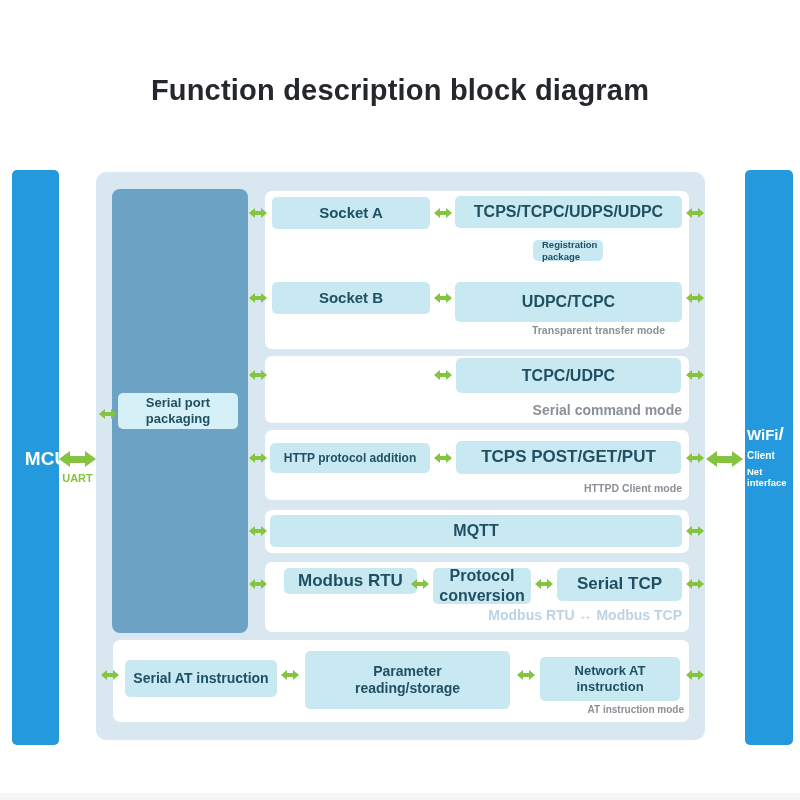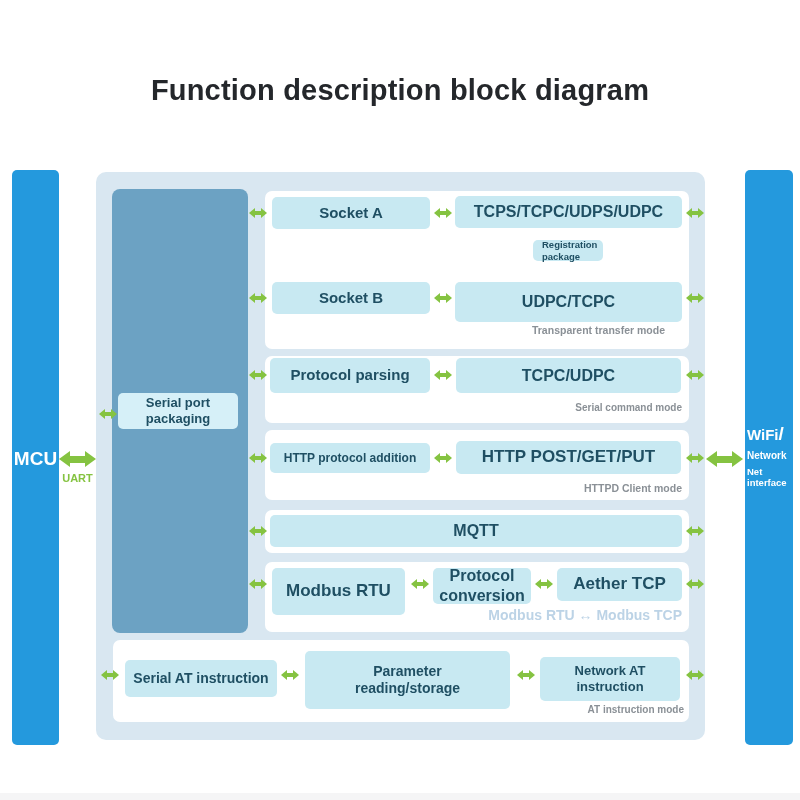--- a/index.html
+++ b/index.html
@@ -34,21 +34,21 @@
   .arr::after{right:0;border-top:5px solid transparent;border-bottom:5px solid transparent;
               border-left:6px solid var(--green);}
   .arr i{position:absolute;left:5px;right:5px;top:3px;bottom:3px;background:var(--green);}
   .arr-b{width:37px;height:17px;}
   .arr-b::before,.arr-b::after{content:"";position:absolute;top:0;}
   .arr-b::before{left:0;border-top:8.5px solid transparent;border-bottom:8.5px solid transparent;
                  border-right:11px solid var(--green);}
   .arr-b::after{right:0;border-top:8.5px solid transparent;border-bottom:8.5px solid transparent;
                 border-left:11px solid var(--green);}
   .arr-b i{position:absolute;left:9px;right:9px;top:5px;bottom:5px;background:var(--green);}
-  #mcu-label{left:12px;top:448px;width:47px;text-align:center;color:#fff;font-weight:700;font-size:19px;}
+  #mcu-label{left:12px;top:448px;width:47px;text-align:center;color:#fff;font-weight:700;font-size:19px;padding-left:11px;}
   #uart-label{left:59px;top:472px;width:37px;text-align:center;color:var(--green);font-weight:700;font-size:11px;}
   #wifi-text{left:747px;top:424px;width:46px;color:#fff;font-weight:700;line-height:1.1;}
   #wifi-line1{font-size:15px;}
   #wifi-line1 .slash{font-size:19px;font-weight:700;}
   #wifi-line2{font-size:10px;margin-top:5px;}
   #wifi-line3{font-size:9.5px;margin-top:6px;line-height:1.15;}
   #bottom-strip{left:0;top:793px;width:800px;height:7px;background:#F5F5F6;}
 </style>
 </head>
 <body>
@@ -60,21 +60,21 @@
   <div class="abs vbar" style="left:12px;top:170px;width:47px;height:575px;"></div>
   <div class="abs" id="mcu-label">MCU</div>
   <span class="abs arr-b" style="left:59px;top:451px;">
       <i></i>
     </span>
   <div class="abs" id="uart-label">UART</div>
 
   <div class="abs vbar" style="left:745px;top:170px;width:48px;height:575px;"></div>
   <div class="abs" id="wifi-text">
     <div id="wifi-line1"><span>WiFi</span><span class="slash">/</span></div>
-    <div id="wifi-line2">Network</div>
+    <div id="wifi-line2">Client</div>
     <div id="wifi-line3" class="ml">Net
 interface</div>
   </div>
   <span class="abs arr-b" style="left:706px;top:451px;">
       <i></i>
     </span>
 
   <div class="abs" style="left:96px;top:172px;width:609px;height:568px;background:var(--panel);border-radius:10px;"></div>
 
   <div class="abs" style="left:112px;top:189px;width:136px;height:444px;background:var(--block-dark);border-radius:8px;"></div>
@@ -110,67 +110,66 @@
   <div class="abs box" style="left:455px;top:282px;width:227px;height:40px;font-size:16px;">UDPC/TCPC</div>
   <span class="abs arr" style="left:686px;top:293px;">
       <i></i>
     </span>
   <div class="abs caption" style="right:135px;top:324px;font-size:10.5px;">Transparent transfer mode</div>
 
   <div class="abs sect" style="left:265px;top:356px;width:424px;height:67px;"></div>
   <span class="abs arr" style="left:249px;top:370px;">
       <i></i>
     </span>
-  <div class="abs box" style="left:270px;top:358px;width:160px;height:35px;font-size:15px;">Protocol parsing</div>
   <span class="abs arr" style="left:434px;top:370px;">
       <i></i>
     </span>
   <div class="abs box" style="left:456px;top:358px;width:225px;height:35px;font-size:16px;">TCPC/UDPC</div>
   <span class="abs arr" style="left:686px;top:370px;">
       <i></i>
     </span>
-  <div class="abs caption" style="right:118px;top:402px;font-size:10px;">Serial command mode</div>
+  <div class="abs caption" style="right:118px;top:402px;font-size:14px;">Serial command mode</div>
 
   <div class="abs sect" style="left:265px;top:430px;width:424px;height:70px;"></div>
   <span class="abs arr" style="left:249px;top:453px;">
       <i></i>
     </span>
   <div class="abs box" style="left:270px;top:443px;width:160px;height:30px;font-size:12px;">HTTP protocol addition</div>
   <span class="abs arr" style="left:434px;top:453px;">
       <i></i>
     </span>
-  <div class="abs box" style="left:456px;top:441px;width:225px;height:33px;font-size:17px;">HTTP POST/GET/PUT</div>
+  <div class="abs box" style="left:456px;top:441px;width:225px;height:33px;font-size:17px;">TCPS POST/GET/PUT</div>
   <span class="abs arr" style="left:686px;top:453px;">
       <i></i>
     </span>
   <div class="abs caption" style="right:118px;top:482px;font-size:10.5px;padding-left:30px;">HTTPD Client mode</div>
 
   <div class="abs sect" style="left:265px;top:510px;width:424px;height:43px;"></div>
   <span class="abs arr" style="left:249px;top:526px;">
       <i></i>
     </span>
   <div class="abs box" style="left:270px;top:515px;width:412px;height:32px;font-size:16px;">MQTT</div>
   <span class="abs arr" style="left:686px;top:526px;">
       <i></i>
     </span>
 
   <div class="abs sect" style="left:265px;top:562px;width:424px;height:70px;"></div>
   <span class="abs arr" style="left:249px;top:579px;">
       <i></i>
     </span>
-  <div class="abs box" style="left:272px;top:568px;width:133px;height:47px;font-size:17px;">Modbus RTU</div>
+  <div class="abs box" style="left:284px;top:568px;width:133px;height:26px;font-size:17px;">Modbus RTU</div>
   <span class="abs arr" style="left:411px;top:579px;">
       <i></i>
     </span>
   <div class="abs box ml" style="left:433px;top:568px;width:98px;height:36px;font-size:16px;">Protocol
 conversion</div>
   <span class="abs arr" style="left:535px;top:579px;">
       <i></i>
     </span>
-  <div class="abs box" style="left:557px;top:568px;width:125px;height:33px;font-size:17px;">Aether TCP</div>
+  <div class="abs box" style="left:557px;top:568px;width:125px;height:33px;font-size:17px;">Serial TCP</div>
   <span class="abs arr" style="left:686px;top:579px;">
       <i></i>
     </span>
   <div class="abs caption" style="right:118px;top:607px;font-size:14px;color:var(--cap-blue);">Modbus RTU ↔ Modbus TCP</div>
 
   <div class="abs sect" style="left:113px;top:640px;width:576px;height:82px;"></div>
   <span class="abs arr" style="left:101px;top:670px;">
       <i></i>
     </span>
   <div class="abs box" style="left:125px;top:660px;width:152px;height:37px;font-size:14px;">Serial AT instruction</div>

